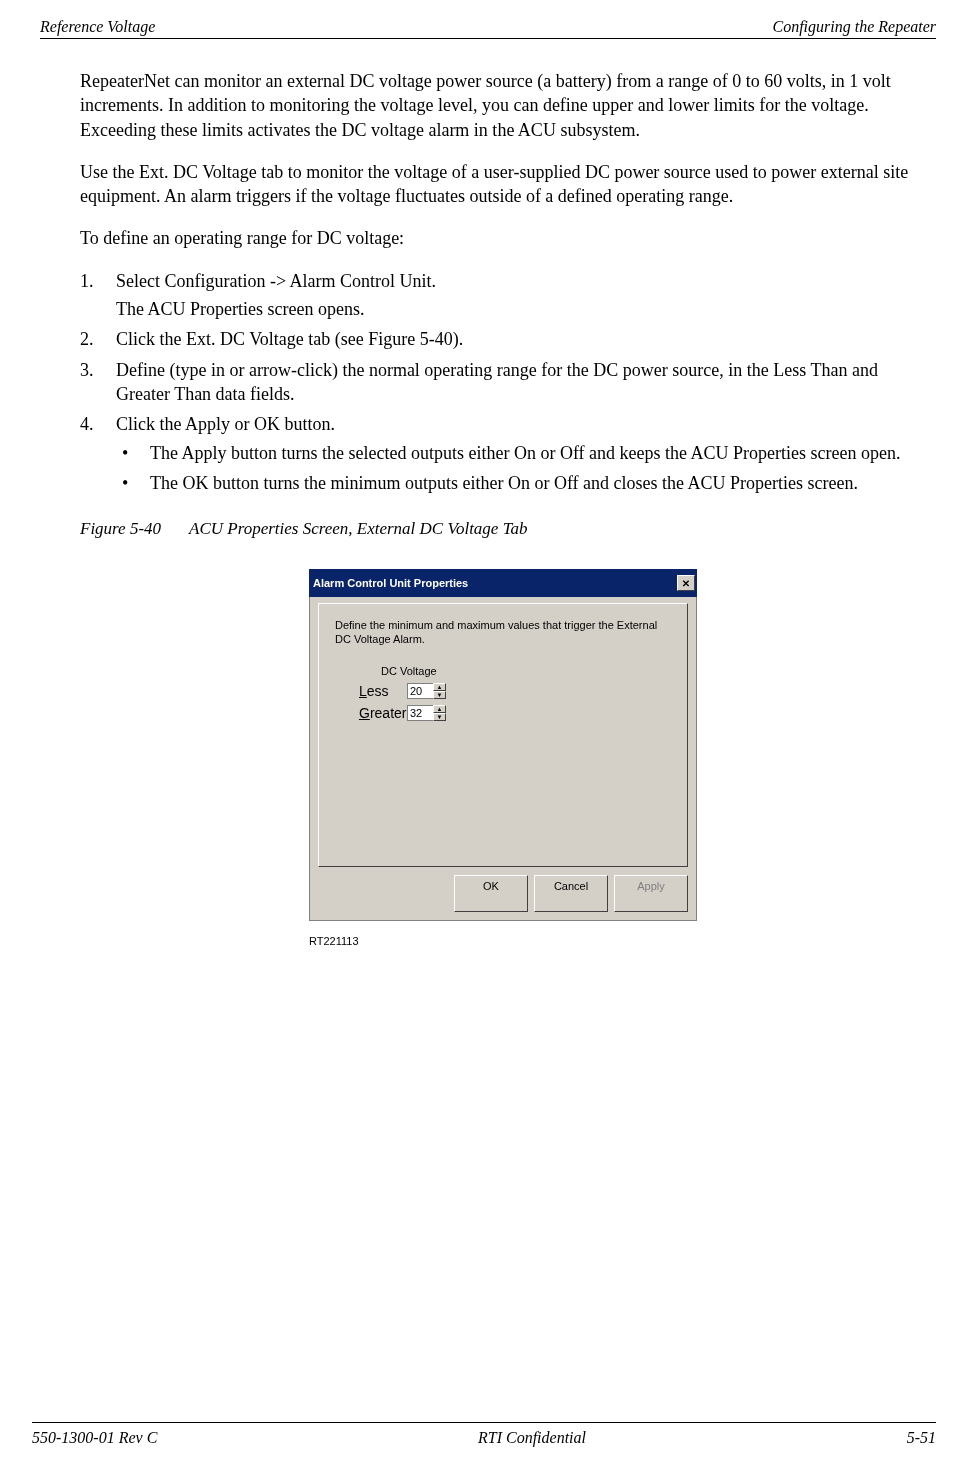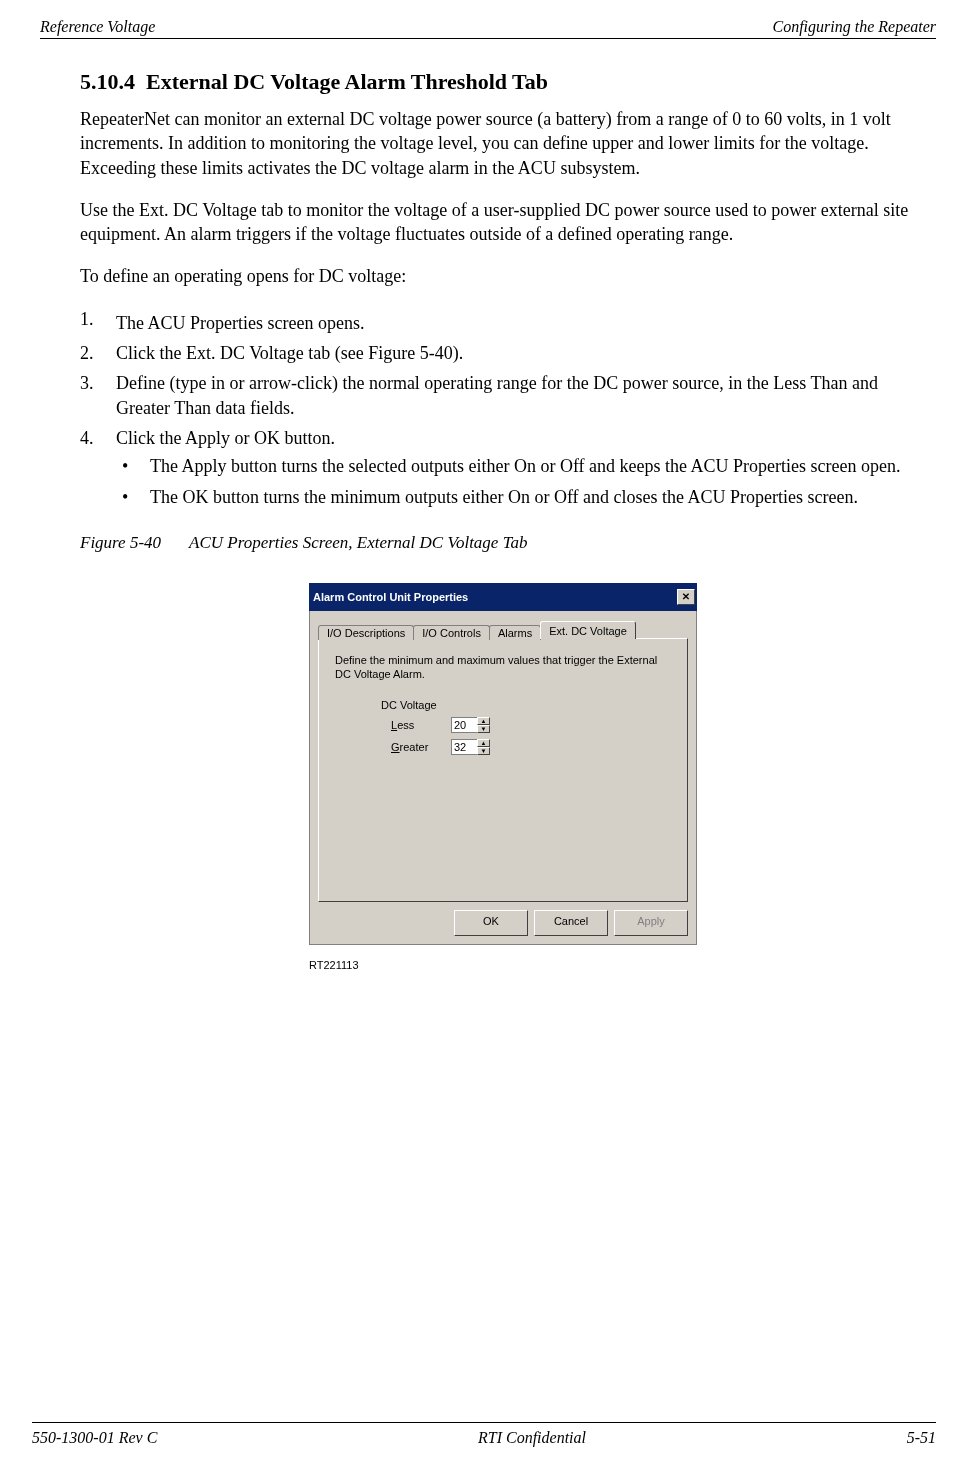--- a/index.html
+++ b/index.html
@@ -192,23 +192,23 @@
     margin-left: 46px;
     margin-bottom: 6px;
     font-size: 11px;
   }
   .field-row {
     display: flex;
     align-items: center;
     margin-bottom: 6px;
   }
   .field-label {
-    width: 60px;
-    margin-left: 56px;
-    font-size: 11px;
+    width: 48px;
+    margin-left: 24px;
+    font-size: 14px;
   }
   .field-label .ul { text-decoration: underline; }
   .spin-wrap {
     display: flex;
     align-items: stretch;
     border-radius: 6px;
   }
   .spin-input {
     width: 26px;
     height: 16px;
@@ -237,21 +237,21 @@
     height: 8px;
   }
   .dlg-buttons-row {
     display: flex;
     justify-content: flex-end;
     gap: 6px;
     margin-top: 8px;
   }
   .dlg-btn {
     width: 74px;
-    height: 26px;
+    height: 37px;
     background: #d4d0c8;
     border: 1px solid #fff;
     border-right-color: #404040;
     border-bottom-color: #404040;
     font-family: Tahoma, Arial, sans-serif;
     font-size: 11px;
     text-align: center;
     line-height: 20px;
     box-sizing: border-box;
   }
@@ -267,32 +267,30 @@
 <body>
 
 <div class="page">
   <div class="header-row">
     <span>Reference Voltage</span>
     <span>Configuring the Repeater</span>
   </div>
   <hr class="hr-top">
 
   <div class="content">
-    <h3 class="section-heading">
-      <span>5.10.4</span>&nbsp;&nbsp;<span>External DC Voltage Alarm Threshold Tab</span>
-    </h3>
 
     <p class="body-para">RepeaterNet can monitor an external DC voltage power source (a battery) from a range of 0 to 60 volts, in 1 volt increments. In addition to monitoring the voltage level, you can define upper and lower limits for the voltage. Exceeding these limits activates the DC voltage alarm in the ACU subsystem.</p>
     <p class="body-para">Use the Ext. DC Voltage tab to monitor the voltage of a user-supplied DC power source used to power external site equipment. An alarm triggers if the voltage fluctuates outside of a defined operating range.</p>
-    <p class="body-para">To define an operating opens for DC voltage:</p>
+    <p class="body-para">To define an operating range for DC voltage:</p>
 
     <div class="num-list">
       <div class="num-item">
         <div class="num">1.</div>
         <div class="txt">
+          <span>Select Configuration -&gt; Alarm Control Unit.</span>
           <div class="sub">The ACU Properties screen opens.</div>
         </div>
       </div>
       <div class="num-item">
         <div class="num">2.</div>
         <div class="txt">Click the Ext. DC Voltage tab (see Figure 5-40).</div>
       </div>
       <div class="num-item">
         <div class="num">3.</div>
         <div class="txt">Define (type in or arrow-click) the normal operating range for the DC power source, in the Less Than and Greater Than data fields.</div>
@@ -321,26 +319,20 @@
     </div>
 
     <div class="dialog-wrap">
       <div class="titlebar">
         <span>Alarm Control Unit Properties</span>
         <div class="close-btn">
           <span>✕</span>
         </div>
       </div>
       <div class="dialog-body">
-        <div class="tabs-row">
-          <div class="tab inactive">I/O Descriptions</div>
-          <div class="tab inactive">I/O Controls</div>
-          <div class="tab inactive">Alarms</div>
-          <div class="tab active">Ext. DC Voltage</div>
-        </div>
         <div class="tab-panel">
           <div class="panel-text">Define the minimum and maximum values that trigger the External DC Voltage Alarm.</div>
           <div class="col-heading">DC Voltage</div>
 
           <div class="field-row">
             <div class="field-label"><span class="ul">L</span><span>ess</span></div>
             <div class="spin-wrap">
               <input class="spin-input" value="20" style="">
               <div class="spin-btns">
                 <div class="spin-btn"><span>▲</span></div>

